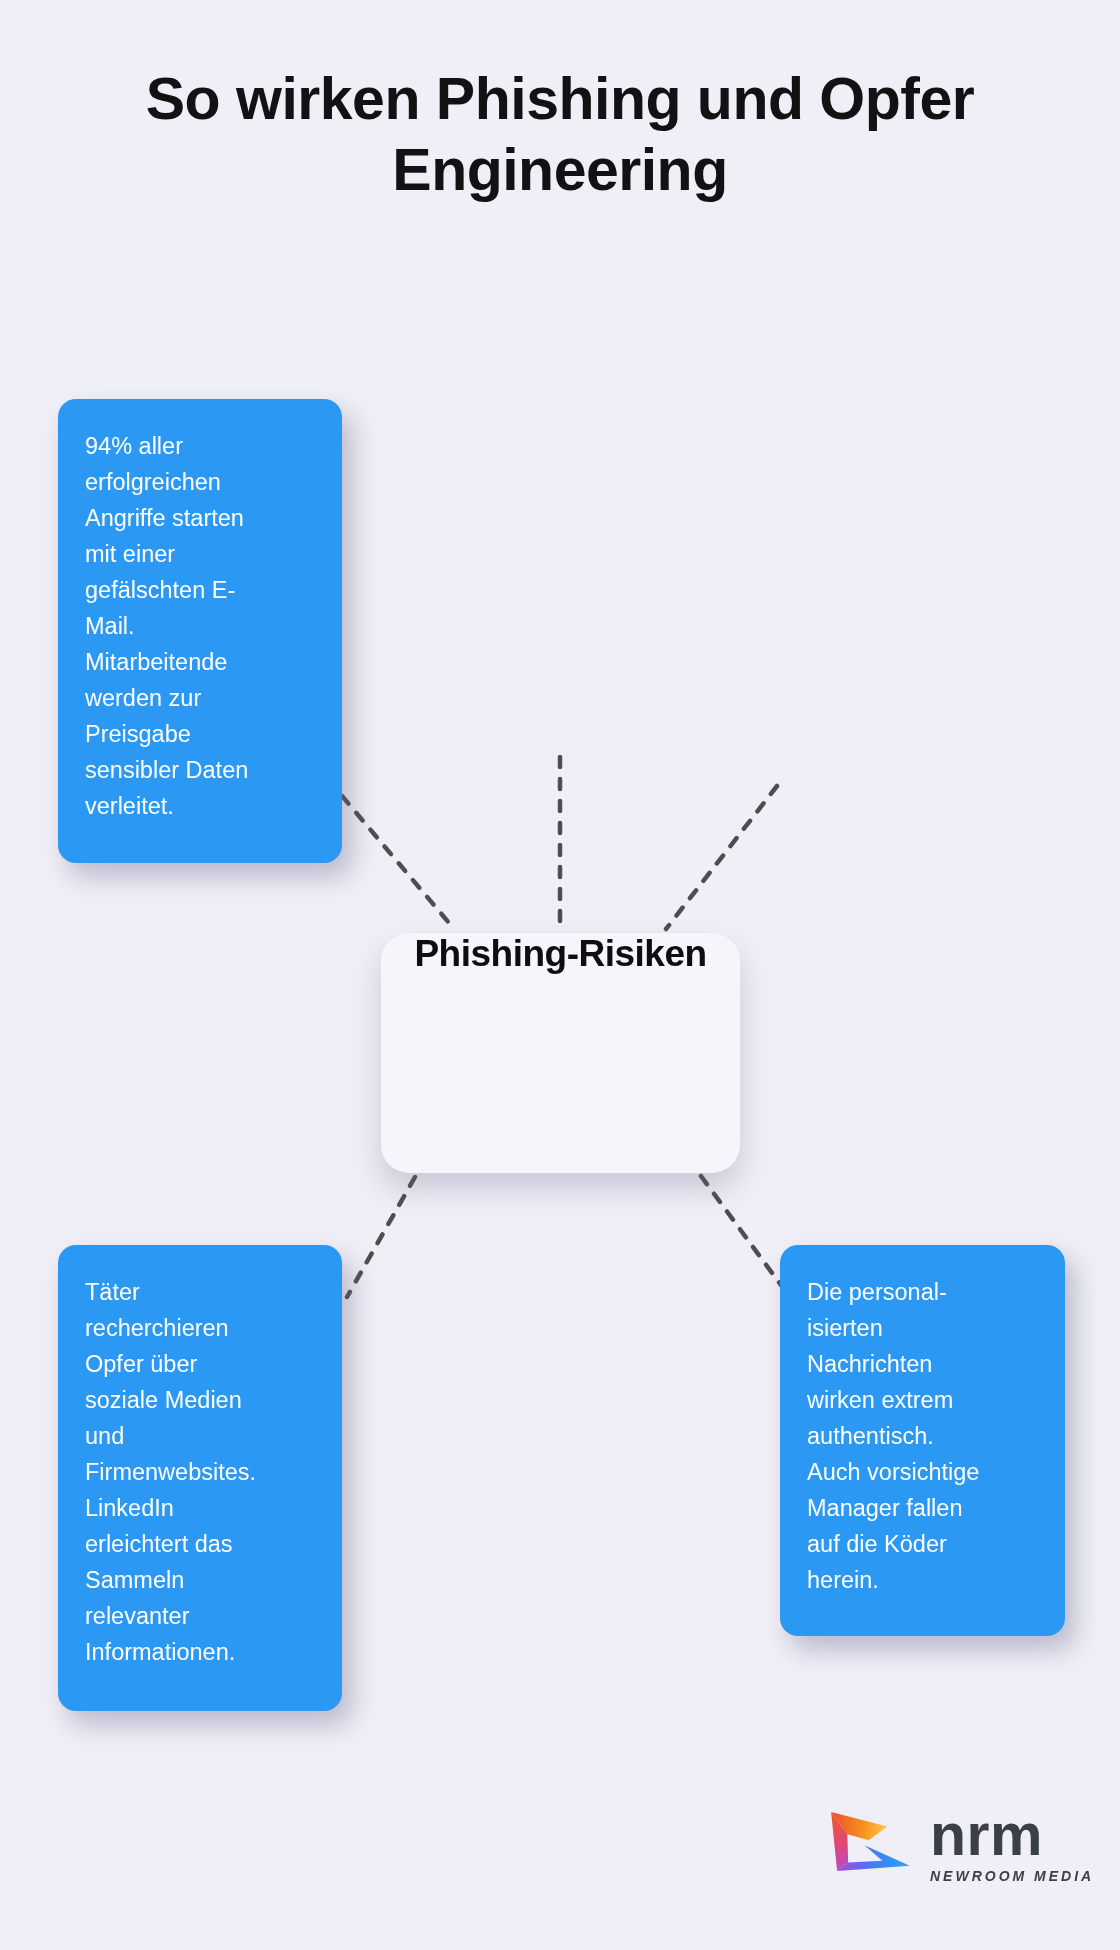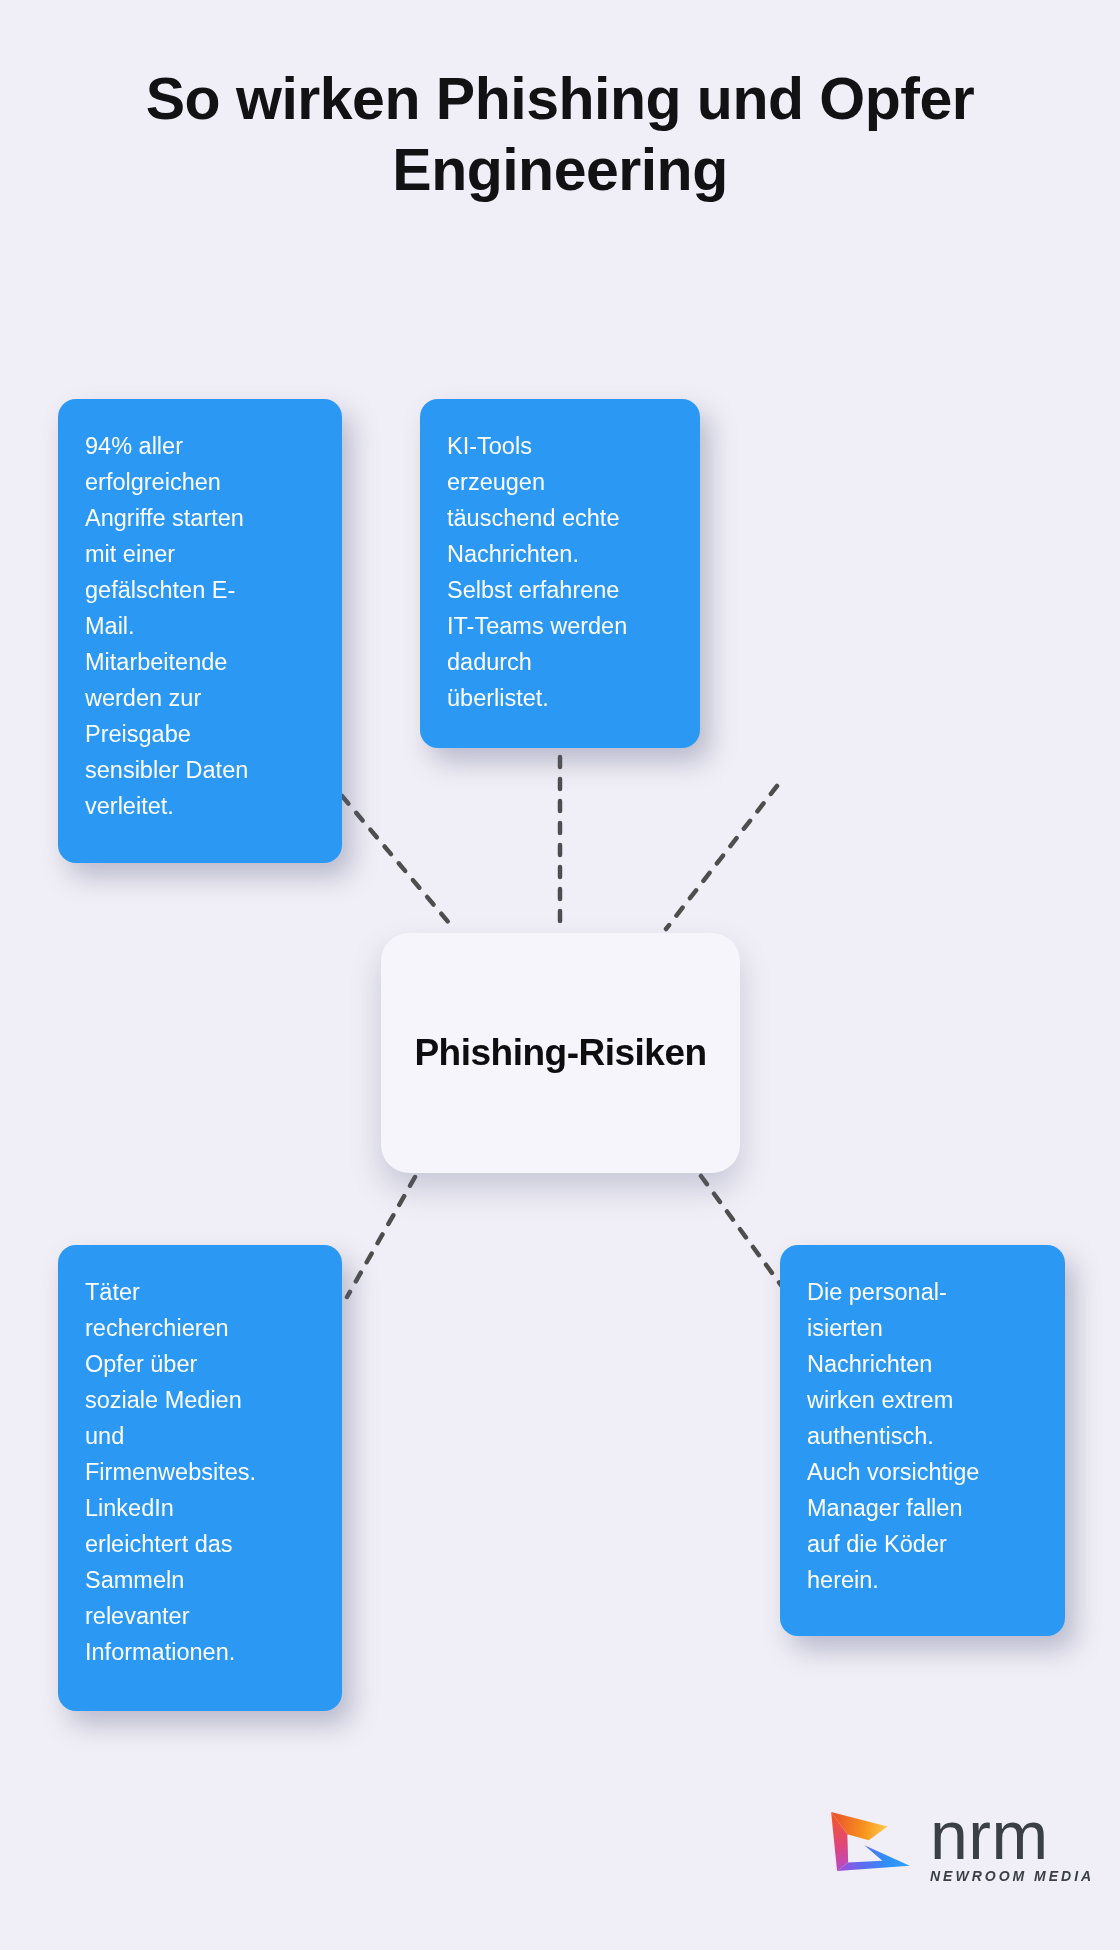--- a/index.html
+++ b/index.html
@@ -58,37 +58,37 @@
   .card-2{left:420px; top:399px;  width:280px; height:349px;}
   .card-3{left:780px; top:399px;  width:284px; height:421px;}
   .card-4{left:58px;  top:1245px; width:284px; height:466px;}
   .card-5{left:780px; top:1245px; width:285px; height:391px;}
   .node{
     position:absolute;
     left:381px;top:933px;width:359px;height:240px;
     background:var(--node_bg);
     border-radius:28px;
     box-shadow:0 16px 30px rgba(96,106,140,.28);
-    display:flex;align-items:center;justify-content:center;
+    display:flex;align-items:flex-start;justify-content:center;
   }
   .node span{
     font-size:37px;
     font-weight:700;
     color:#0E0E10;
     letter-spacing:-0.5px;
   }
   .logo{
     position:absolute;
     left:815px;top:1800px;
     display:flex;align-items:center;gap:11px;
   }
   .logo-mark{width:104px;height:94px;}
   .logo-text{display:flex;flex-direction:column;}
   .logo-wordmark{
-    font-size:68px;font-weight:400;line-height:48px;
+    font-size:59px;font-weight:700;line-height:48px;
     letter-spacing:0.5px;color:var(--logo_text);
   }
   .logo-subtitle{
     font-size:14px;font-weight:700;letter-spacing:3px;
     margin-top:9px;color:var(--logo_text);white-space:nowrap;font-style:italic;
   }
 </style>
 </head>
 <body>
 
@@ -112,30 +112,20 @@
 mit einer
 gefälschten E-
 Mail.
 Mitarbeitende
 werden zur
 Preisgabe
 sensibler Daten
 verleitet.</p>
   </div>
 
-  <div class="card card-2">
-    <p>KI-Tools
-erzeugen
-täuschend echte
-Nachrichten.
-Selbst erfahrene
-IT-Teams werden
-dadurch
-überlistet.</p>
-  </div>
 
 
   <div class="card card-4">
     <p>Täter
 recherchieren
 Opfer über
 soziale Medien
 und
 Firmenwebsites.
 LinkedIn

